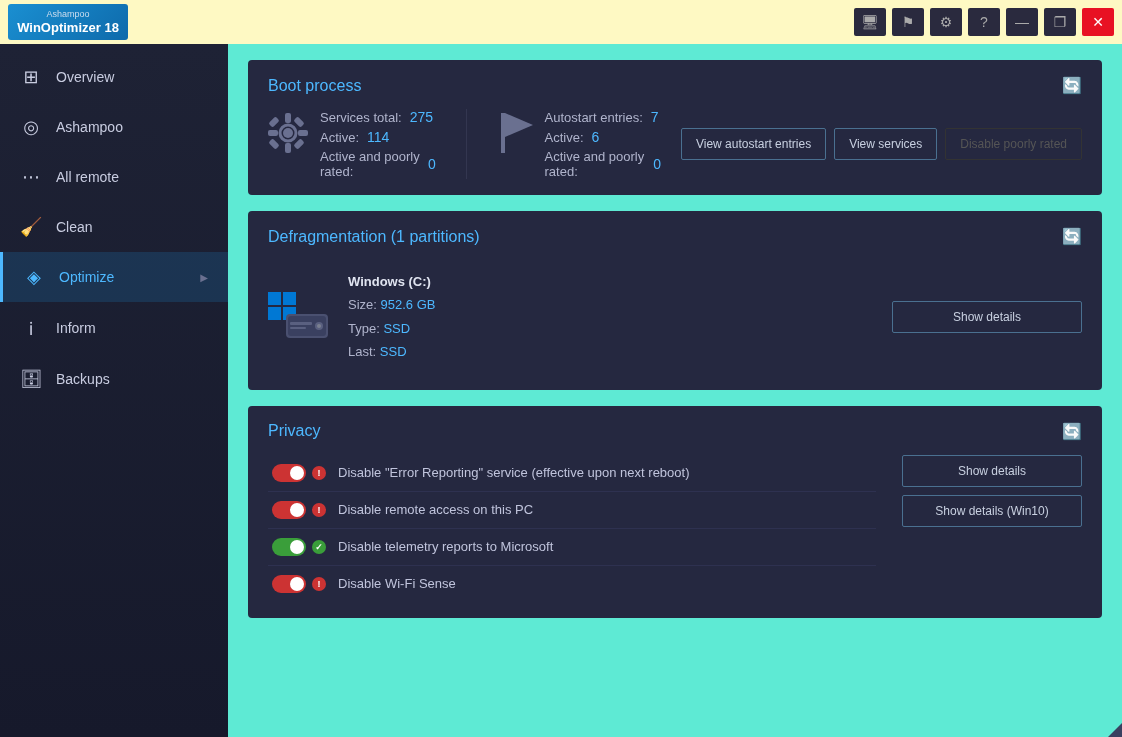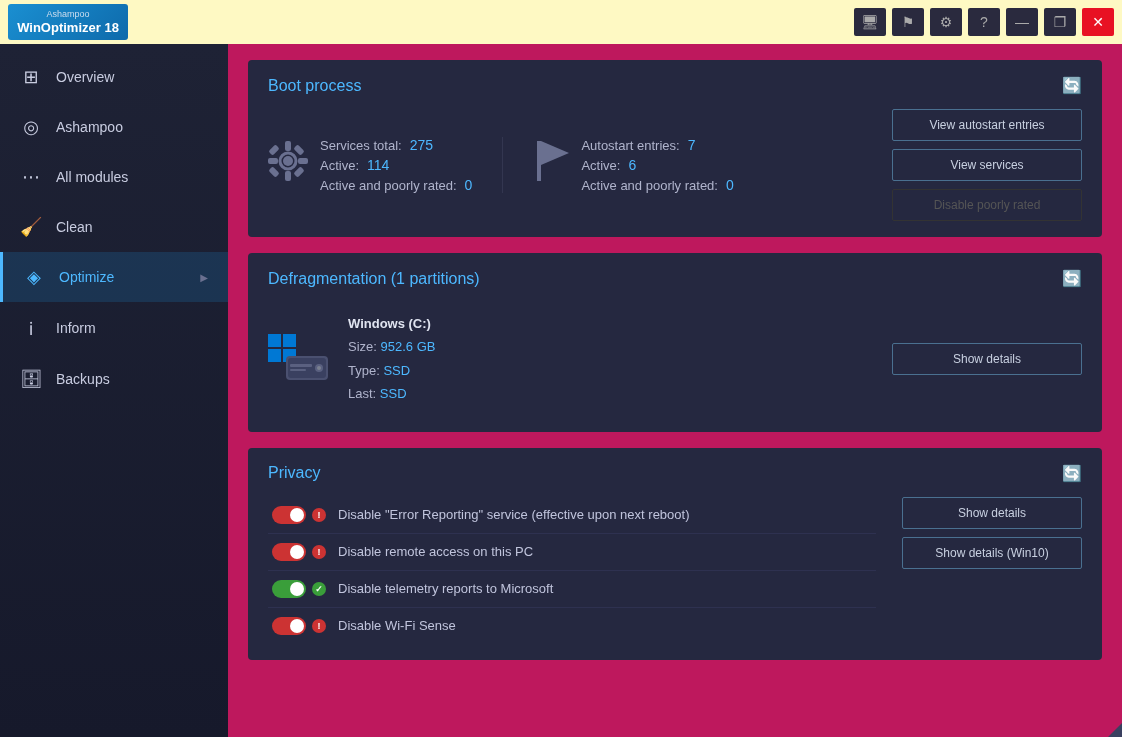--- a/index.html
+++ b/index.html
@@ -92,21 +92,21 @@
     }
     .sidebar-item.active::left-border {
       content: '';
     }
     .sidebar-item .icon { font-size: 18px; width: 22px; text-align: center; }
     .sidebar-item .arrow { margin-left: auto; font-size: 10px; color: #6a7090; }
 
     
     .content {
       flex: 1;
-      background: #be185d;
+      background: #5eead4;
       overflow-y: auto;
       padding: 16px 20px;
     }
     .content::-webkit-scrollbar { width: 6px; }
     .content::-webkit-scrollbar-track { background: #16192b; }
     .content::-webkit-scrollbar-thumb { background: #3a4060; border-radius: 3px; }
 
     
     .section-card {
       background: #252840;
@@ -150,21 +150,21 @@
     .stat-icon {
       font-size: 32px;
       color: #6a7090;
       margin-top: 4px;
     }
     .stat-rows { display: flex; flex-direction: column; gap: 4px; }
     .stat-row { display: flex; gap: 8px; align-items: center; font-size: 13px; color: #b0b4cc; }
     .stat-val { color: #4db8ff; font-size: 14px; }
     .boot-buttons {
       display: flex;
-      flex-direction: column;
+      flex-direction: row;
       gap: 8px;
       min-width: 190px;
     }
     .outline-btn {
       background: transparent;
       border: 1px solid #4a7090;
       color: #c8d0e0;
       padding: 8px 14px;
       font-size: 12px;
       cursor: pointer;
@@ -313,21 +313,21 @@
     <div class="sidebar-item">
       <span class="icon">⊞</span>
       <span>Overview</span>
     </div>
     <div class="sidebar-item">
       <span class="icon">◎</span>
       <span>Ashampoo</span>
     </div>
     <div class="sidebar-item">
       <span class="icon">⋯</span>
-      <span>All modules</span>
+      <span>All remote</span>
     </div>
     <div class="sidebar-item">
       <span class="icon">🧹</span>
       <span>Clean</span>
     </div>
     <div class="sidebar-item active" style="border-left: 3px solid #4db8ff;">
       <span class="icon" style="color:#4db8ff;">◈</span>
       <span>Optimize</span>
       <span class="arrow">▶</span>
     </div>

